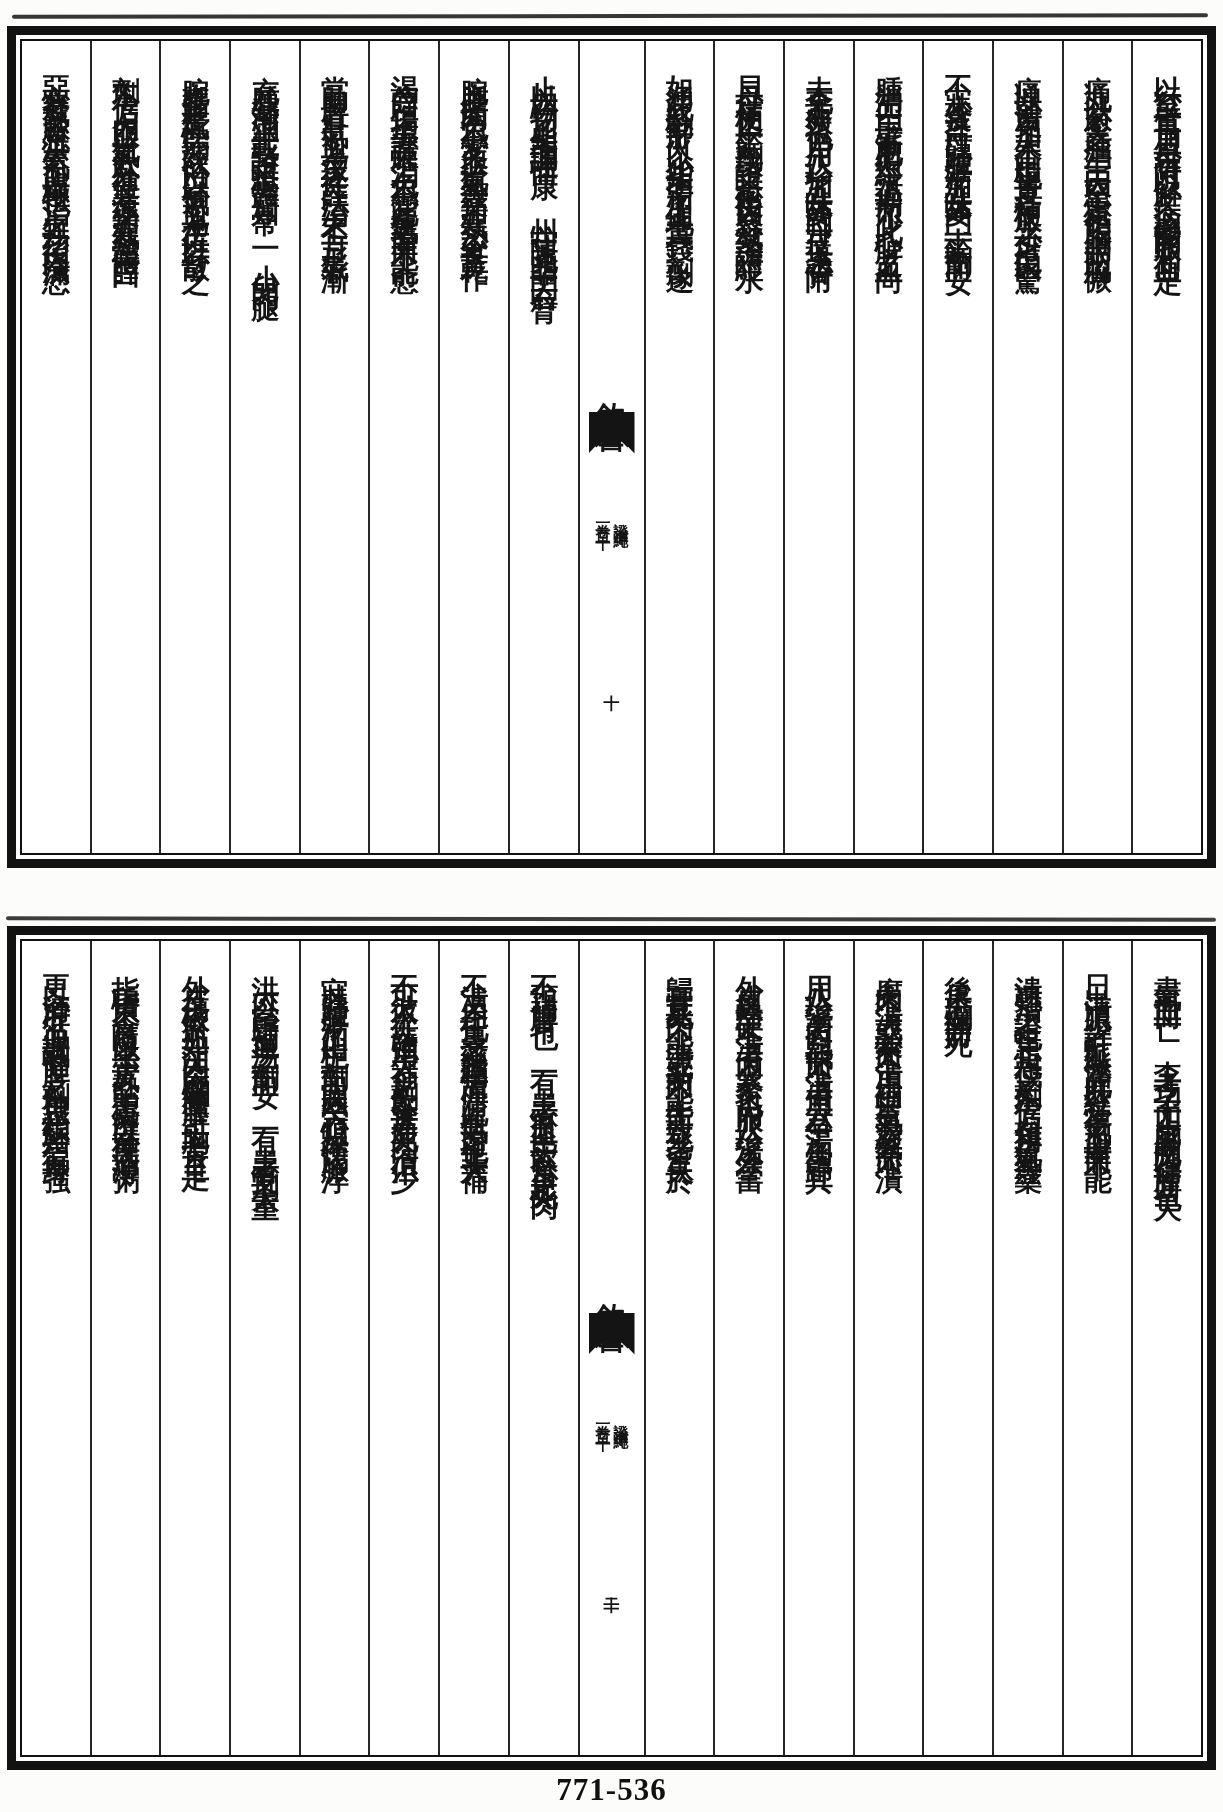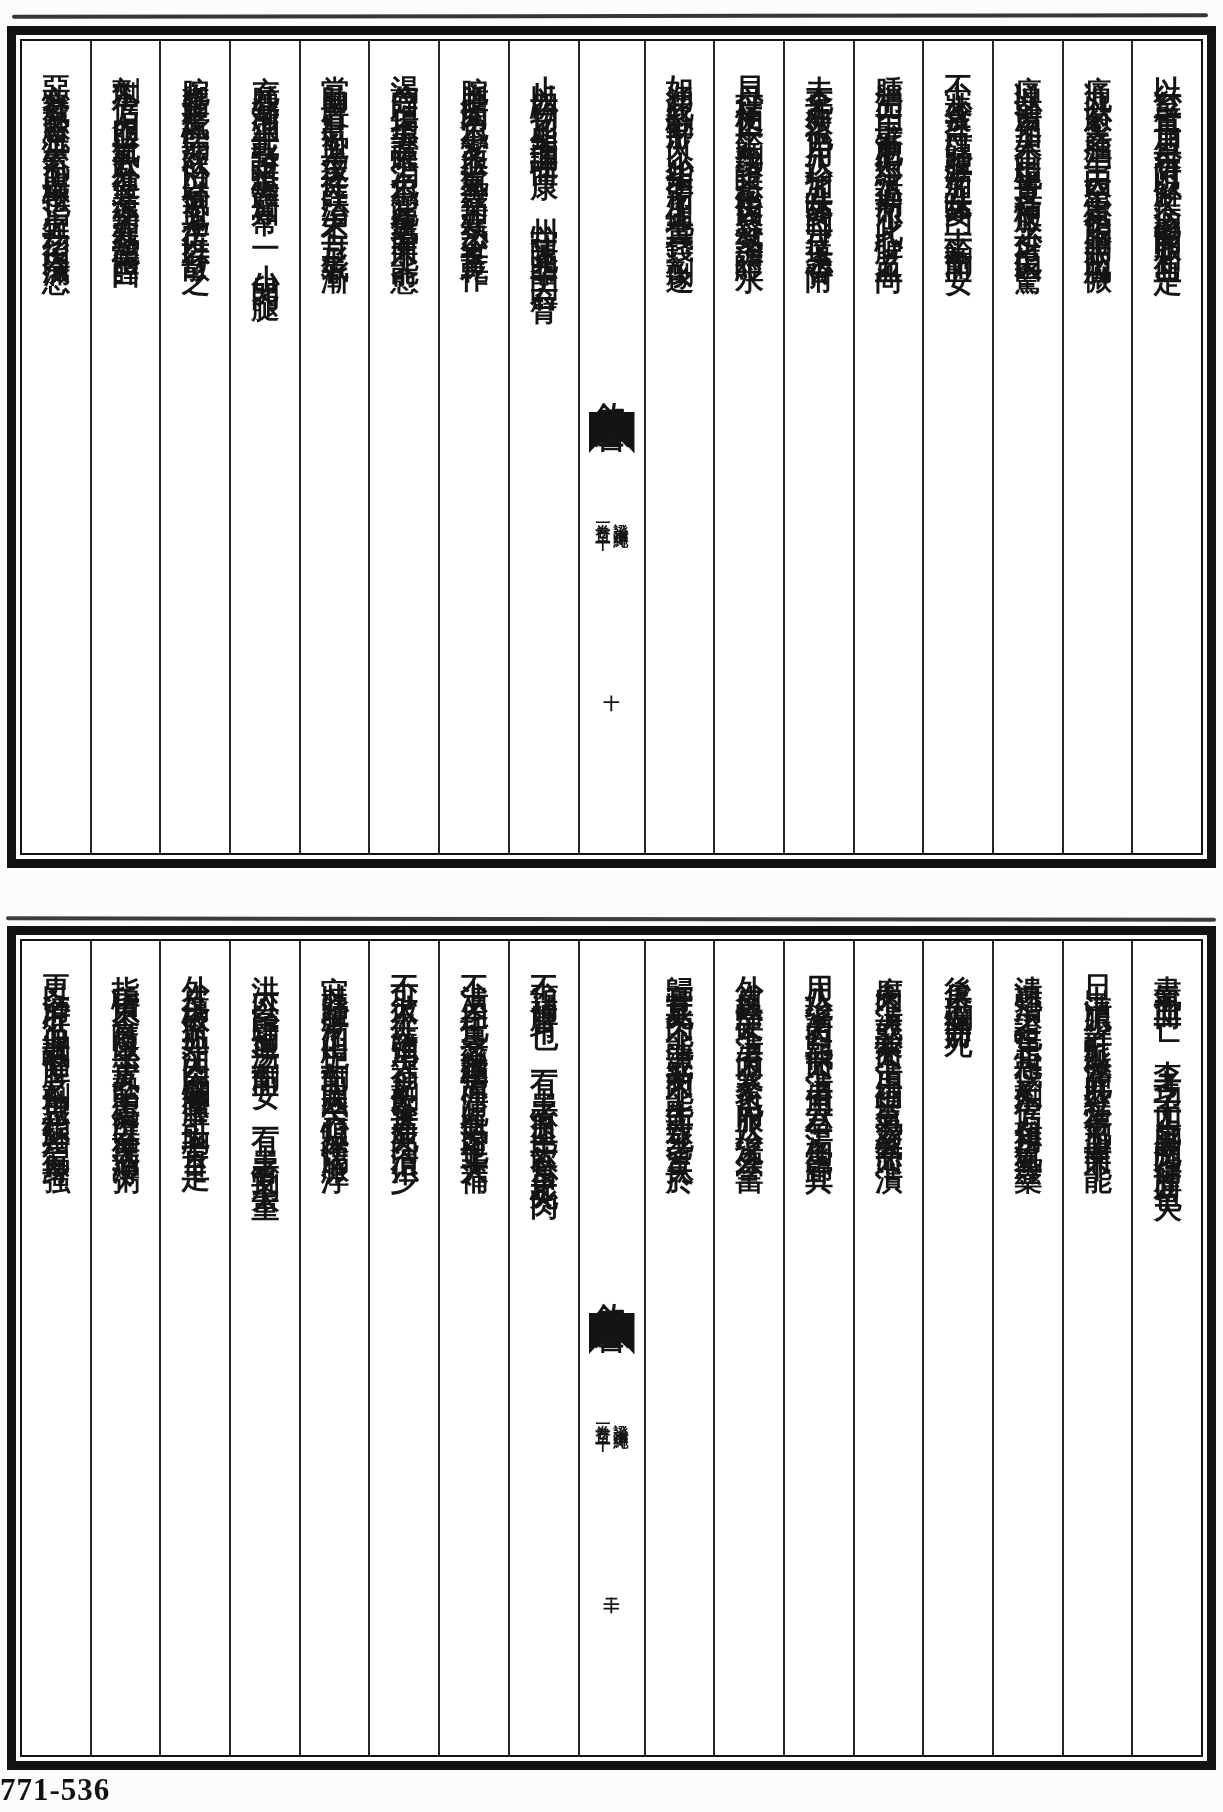--- a/index.html
+++ b/index.html
@@ -65,20 +65,21 @@
     writing-mode:vertical-rl;text-orientation:upright;
     font-size:15px;font-weight:600;letter-spacing:3px;line-height:1;
   }
   .bx-folio{
     position:absolute;top:79%;left:50%;transform:translateX(-50%);
     writing-mode:vertical-rl;text-orientation:upright;
     font-size:16px;font-weight:600;letter-spacing:2px;line-height:1;
   }
   .catalog-number{
     position:absolute;top:1772px;left:0;right:0;
+    text-align:center;
     font-size:31px;font-weight:700;letter-spacing:1px;
     color:#111;
   }
 </style>
 </head>
 <body>
 
 <div class="sheet">
 
   <div class="scan-line l1"></div>

